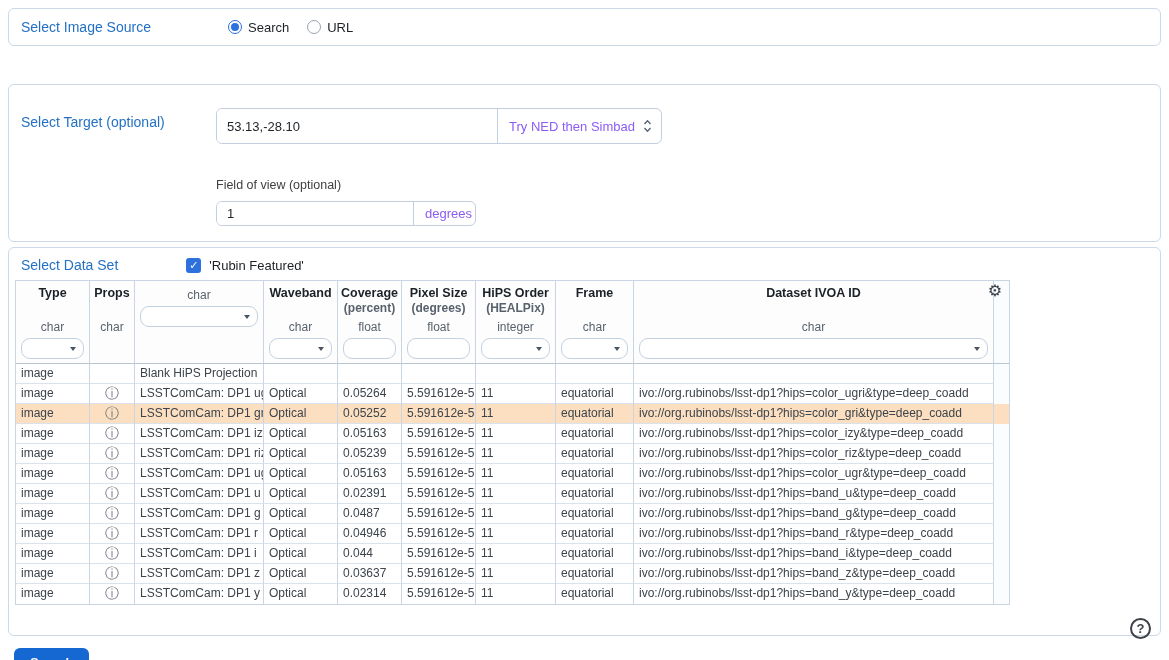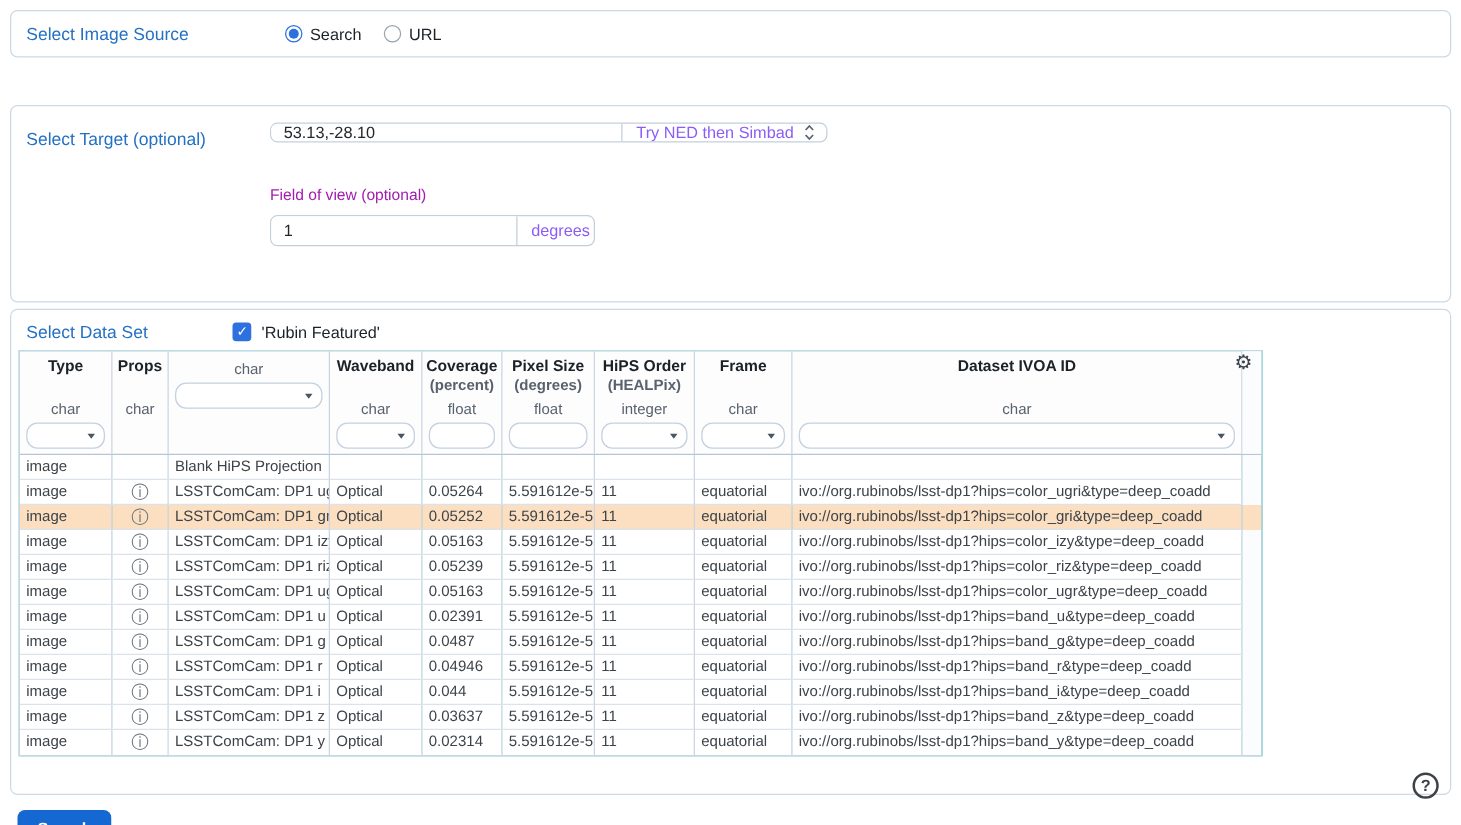--- a/index.html
+++ b/index.html
@@ -10,33 +10,33 @@
   #panel-target { margin-top:7px; height:158px; }
   #panel-dataset { margin-top:5px; height:389px; }
   .sec-label { color:#2471c4; font-size:14px; padding-left:12px; }
   
   .radio-group { display:flex; align-items:center; gap:18px; margin-left:24px; }
   .radio-opt { display:flex; align-items:center; gap:6px; font-size:13px; color:#1b2126; cursor:default; }
   .radio { width:14px; height:14px; border-radius:50%; border:1px solid #9aa4b0; background:#fff; display:flex; align-items:center; justify-content:center; }
   .radio.on { border-color:#2c71dd; }
   .radio.on::after { content:""; width:8px; height:8px; border-radius:50%; background:#2c71dd; }
   
-  #panel-target { display:flex; padding-top:12px;margin-top:38px; }
+  #panel-target { display:flex; padding-top:23px;margin-top:38px; }
   .label-col { width:207px; flex:none; padding-top:6px; }
   .target-body { flex:1; }
   .input-group { display:inline-flex; border:1px solid #c3cfdc; border-radius:6px; background:#fff; overflow:hidden; }
-  .target-group { width:446px; height:16px; }
+  .target-group { width:446px; height:36px; }
   .ig-input { border:none; outline:none; font-size:13px; padding:0 10px; flex:1; color:#22272c;
     font-family:"Liberation Sans","DejaVu Sans",sans-serif; background:#fff; }
   .ig-select { display:flex; align-items:center; gap:8px; padding:0 9px 0 11px; border-left:1px solid #c3cfdc; font-size:13px; color:#8b5cf6; white-space:nowrap; cursor:default; }
   .spinner { width:9px; height:14px; flex:none; }
   .spinner svg { display:block; }
   .resolved-line { font-size:11.5px; color:#4a525b; margin-top:9px; }
   .resolved-line .orw { margin:0 10px; }
-  .fov-label { font-size:12.5px; color:#a21caf; margin-top:34px; }
+  .fov-label { font-size:12.5px; color:#404040; margin-top:34px; }
   .fov-group { width:260px; height:25px; margin-top:9px; }
   .fov-hint { font-size:12px; color:#59626c; margin-top:5px; }
   
   #panel-dataset { padding-top:9px; }
   .ds-head { display:flex; align-items:flex-end;gap:44px; }
   .checkbox-wrap { display:flex; align-items:center; gap:8px; margin-left:24px; }
   .checkbox { width:15px; height:15px; border-radius:3px; background:#2c71dd; color:#fff; font-size:11px; font-weight:bold; display:flex; align-items:center; justify-content:center; }
   .checkbox-label { font-size:13px; color:#1b2126; }
   
   .tbl { position:relative; margin:7px 6px 0 6px; width:995px; border:1px solid #c9d5e2; background:#14b8a6; }

